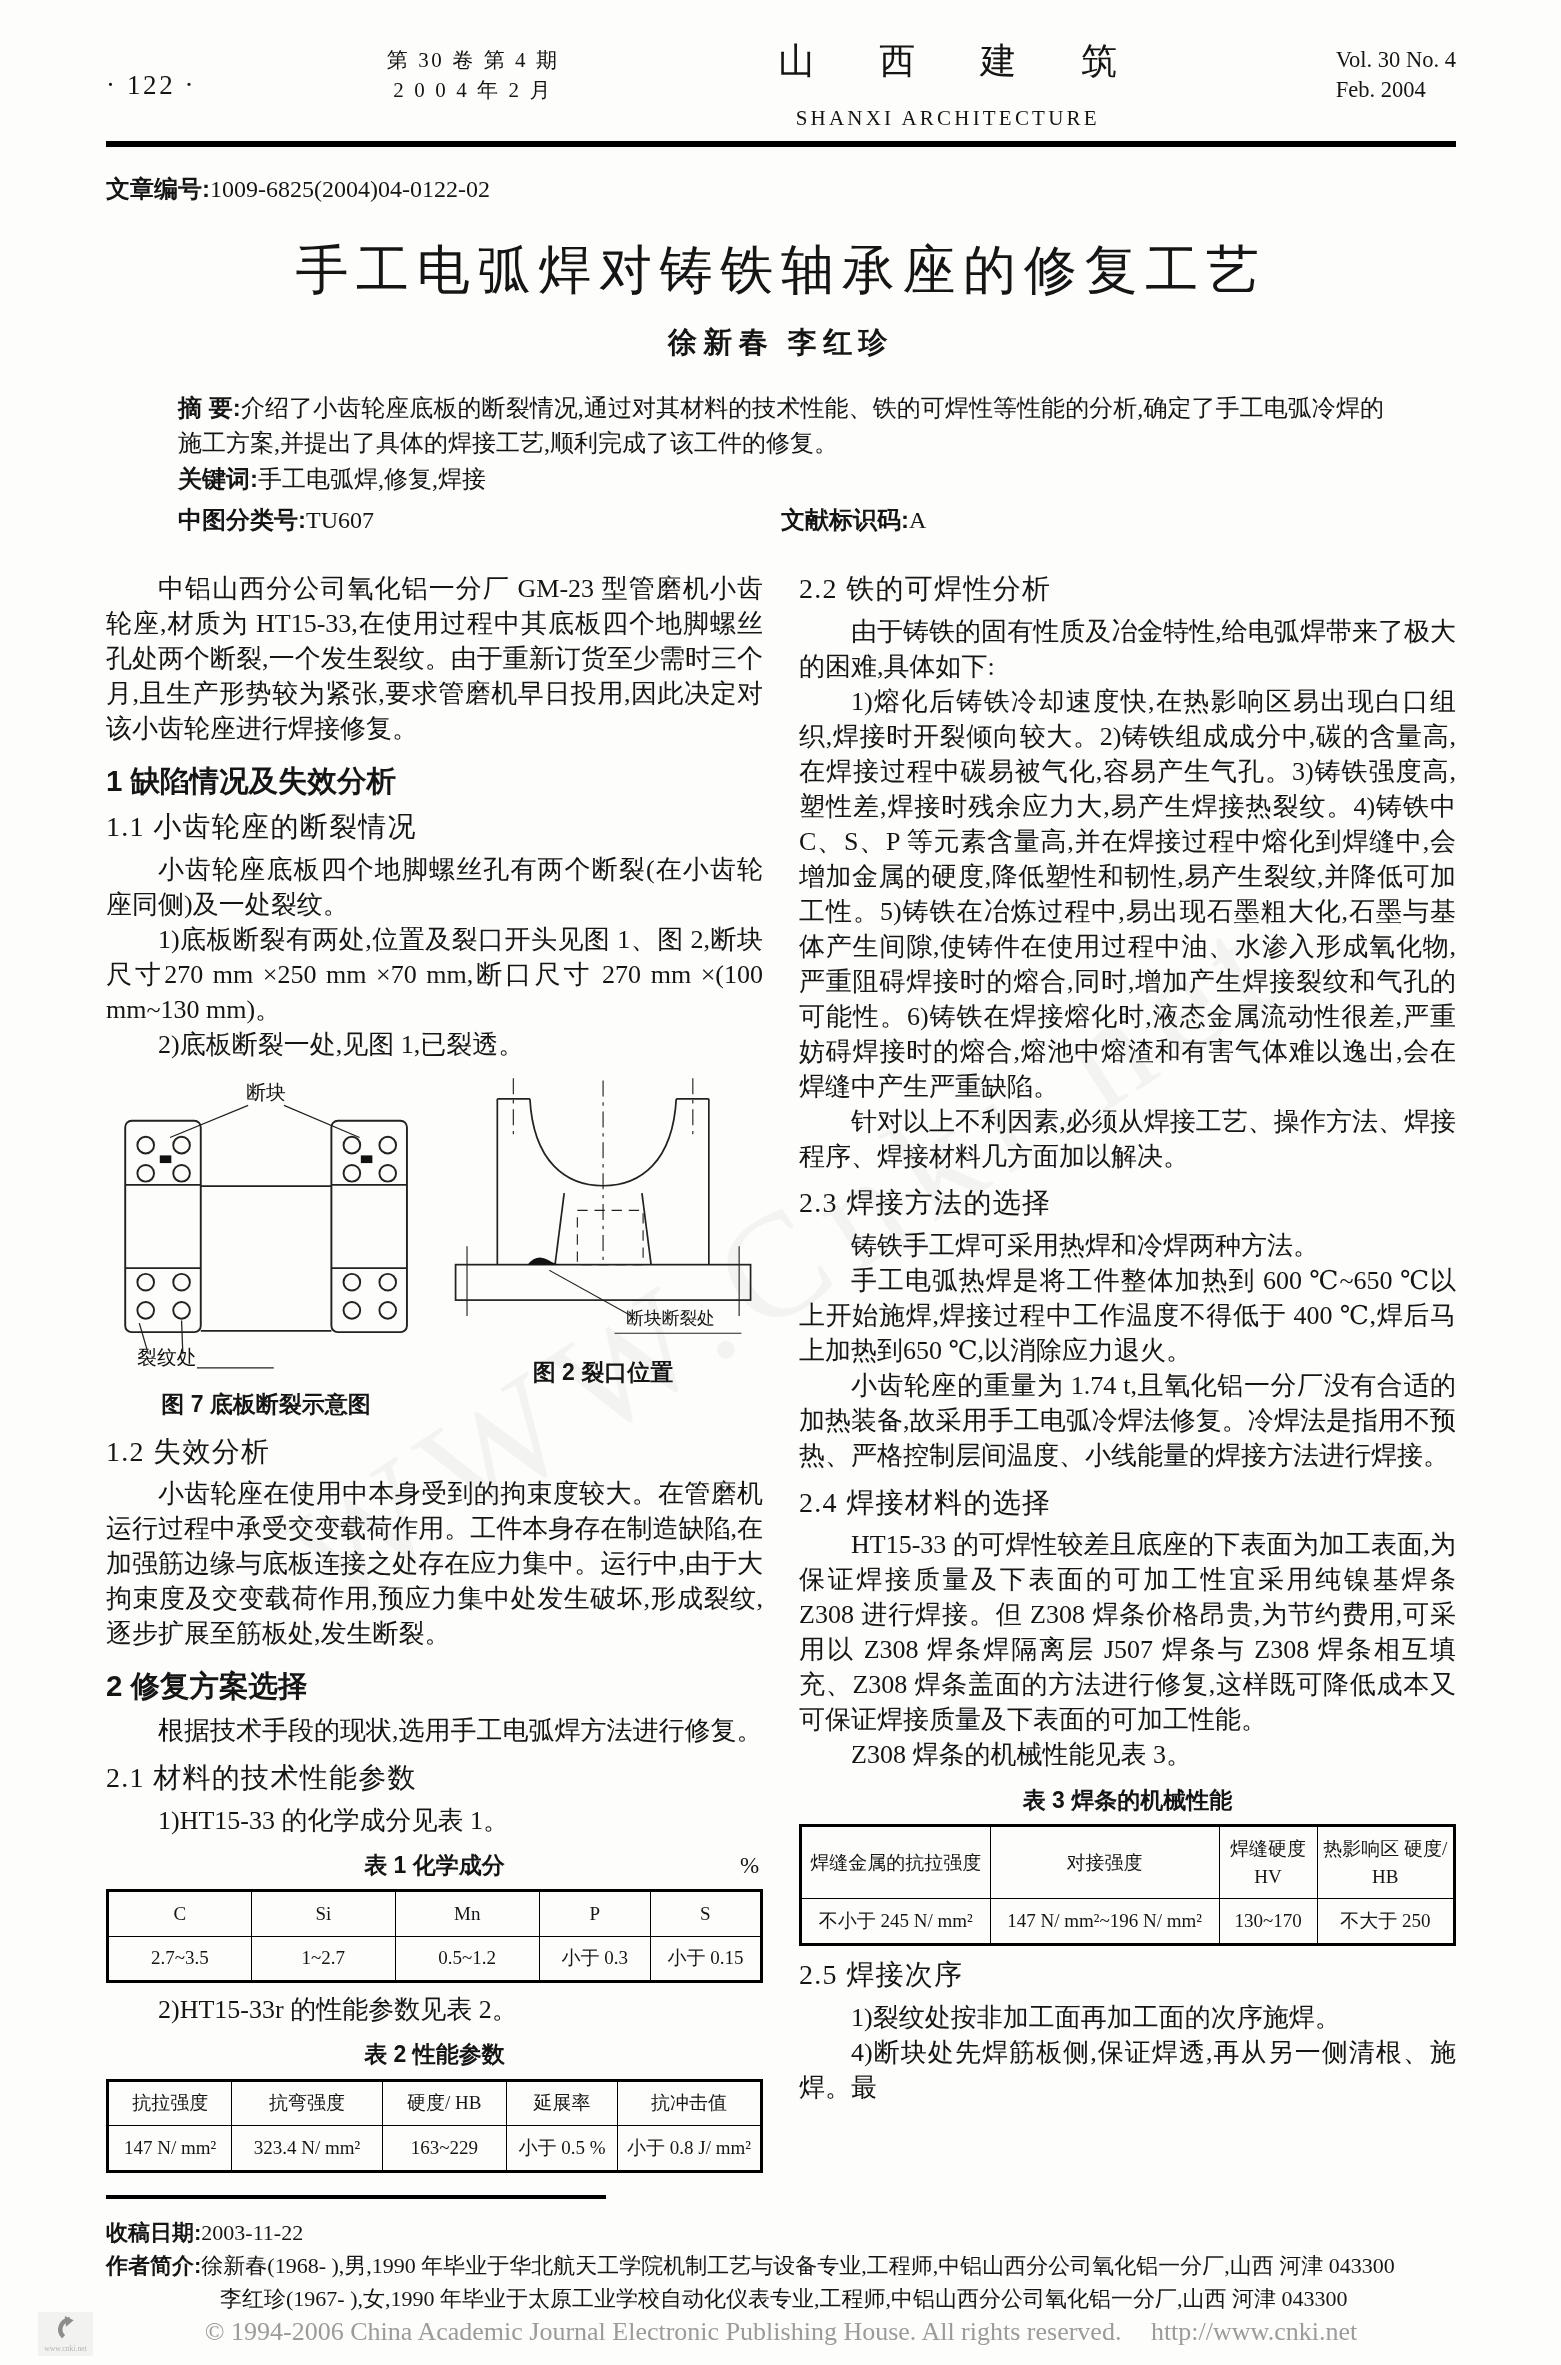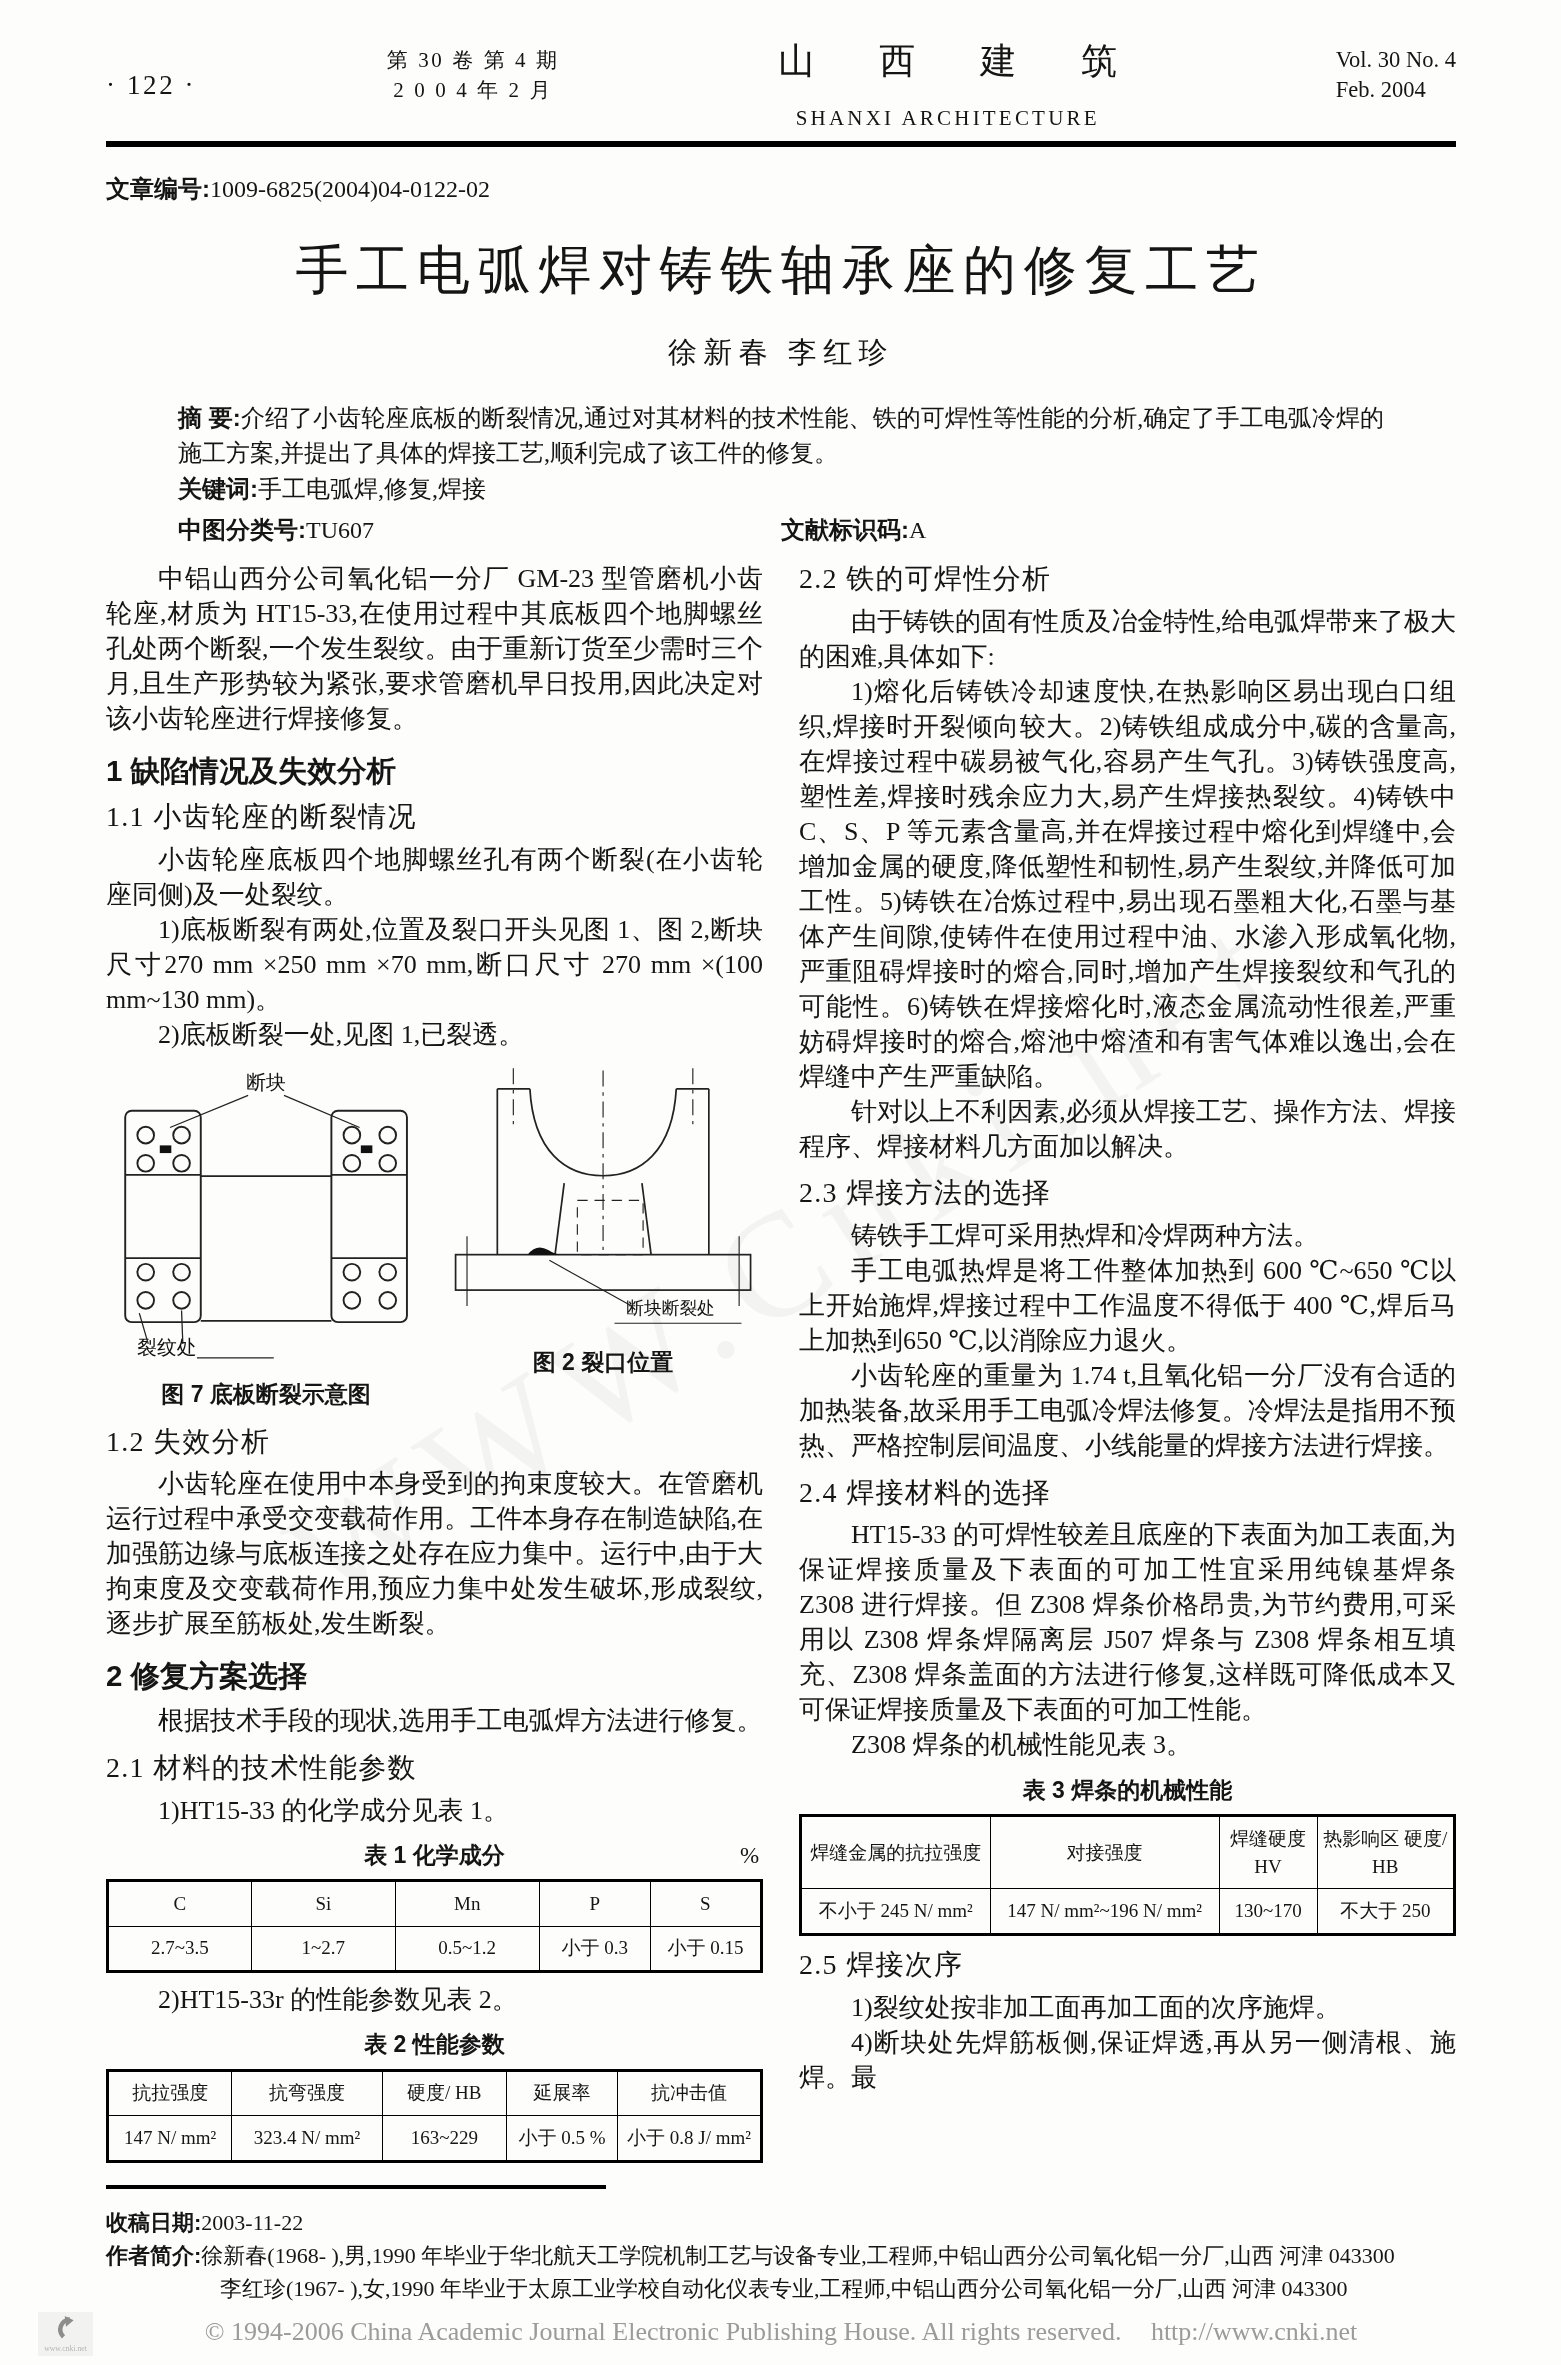--- a/index.html
+++ b/index.html
@@ -14,29 +14,29 @@
   .hdr-journal{text-align:center;margin-top:0;}
   .jcn{font-size:36px;letter-spacing:28px;padding-left:28px;}
   .jen{font-size:21px;letter-spacing:3.2px;margin-top:20px;}
   .hdr-vol{font-size:22.5px;line-height:30px;text-align:left;margin-top:7.7px;}
   .rule{height:5.8px;background:#000;margin-top:10.3px;}
 
   .blab{font-family:"Liberation Sans","DejaVu Sans",sans-serif;font-weight:700;}
 
   .meta{margin-top:26px;font-size:24px;}
   .title{text-align:center;font-size:53px;letter-spacing:7.7px;margin-top:29.5px;}
-  .authors{text-align:center;font-size:29px;letter-spacing:6.4px;margin-top:26px;}
+  .authors{text-align:center;font-size:29px;letter-spacing:6.4px;margin-top:16px;font-weight:bold;}
 
   .abs{margin:27px 72px 0 72px;font-size:24px;line-height:35px;text-align:justify;}
   .kwrow{margin:0 72px;font-size:24px;line-height:35px;}
   .clcrow{display:flex;margin:2.6px 72px 0 72px;font-size:24px;line-height:42px;}
   .clcrow .half{width:50%;}
 
   
-  .cols{display:flex;gap:36px;margin-top:10px;}
+  .cols{display:flex;gap:36px;margin-top:30px;}
   .col{flex:1;font-size:26px;line-height:35px;text-align:justify;}
   .col p{margin:0;text-indent:2em;}
   h2.sec{font-family:"Liberation Sans","DejaVu Sans",sans-serif;font-weight:700;
          font-size:29.5px;margin:16.7px 0 10.3px 0;}
   h3.sub{font-size:28px;font-weight:400;margin:11.5px 0 7.7px 0;letter-spacing:1.3px;}
 
   
   .figrow{display:flex;gap:16.7px;margin:14px 0 3.8px 0;}
   .fig{flex:1;text-align:center;}
   .figcap{font-family:"Liberation Sans","DejaVu Sans",sans-serif;font-weight:700;

